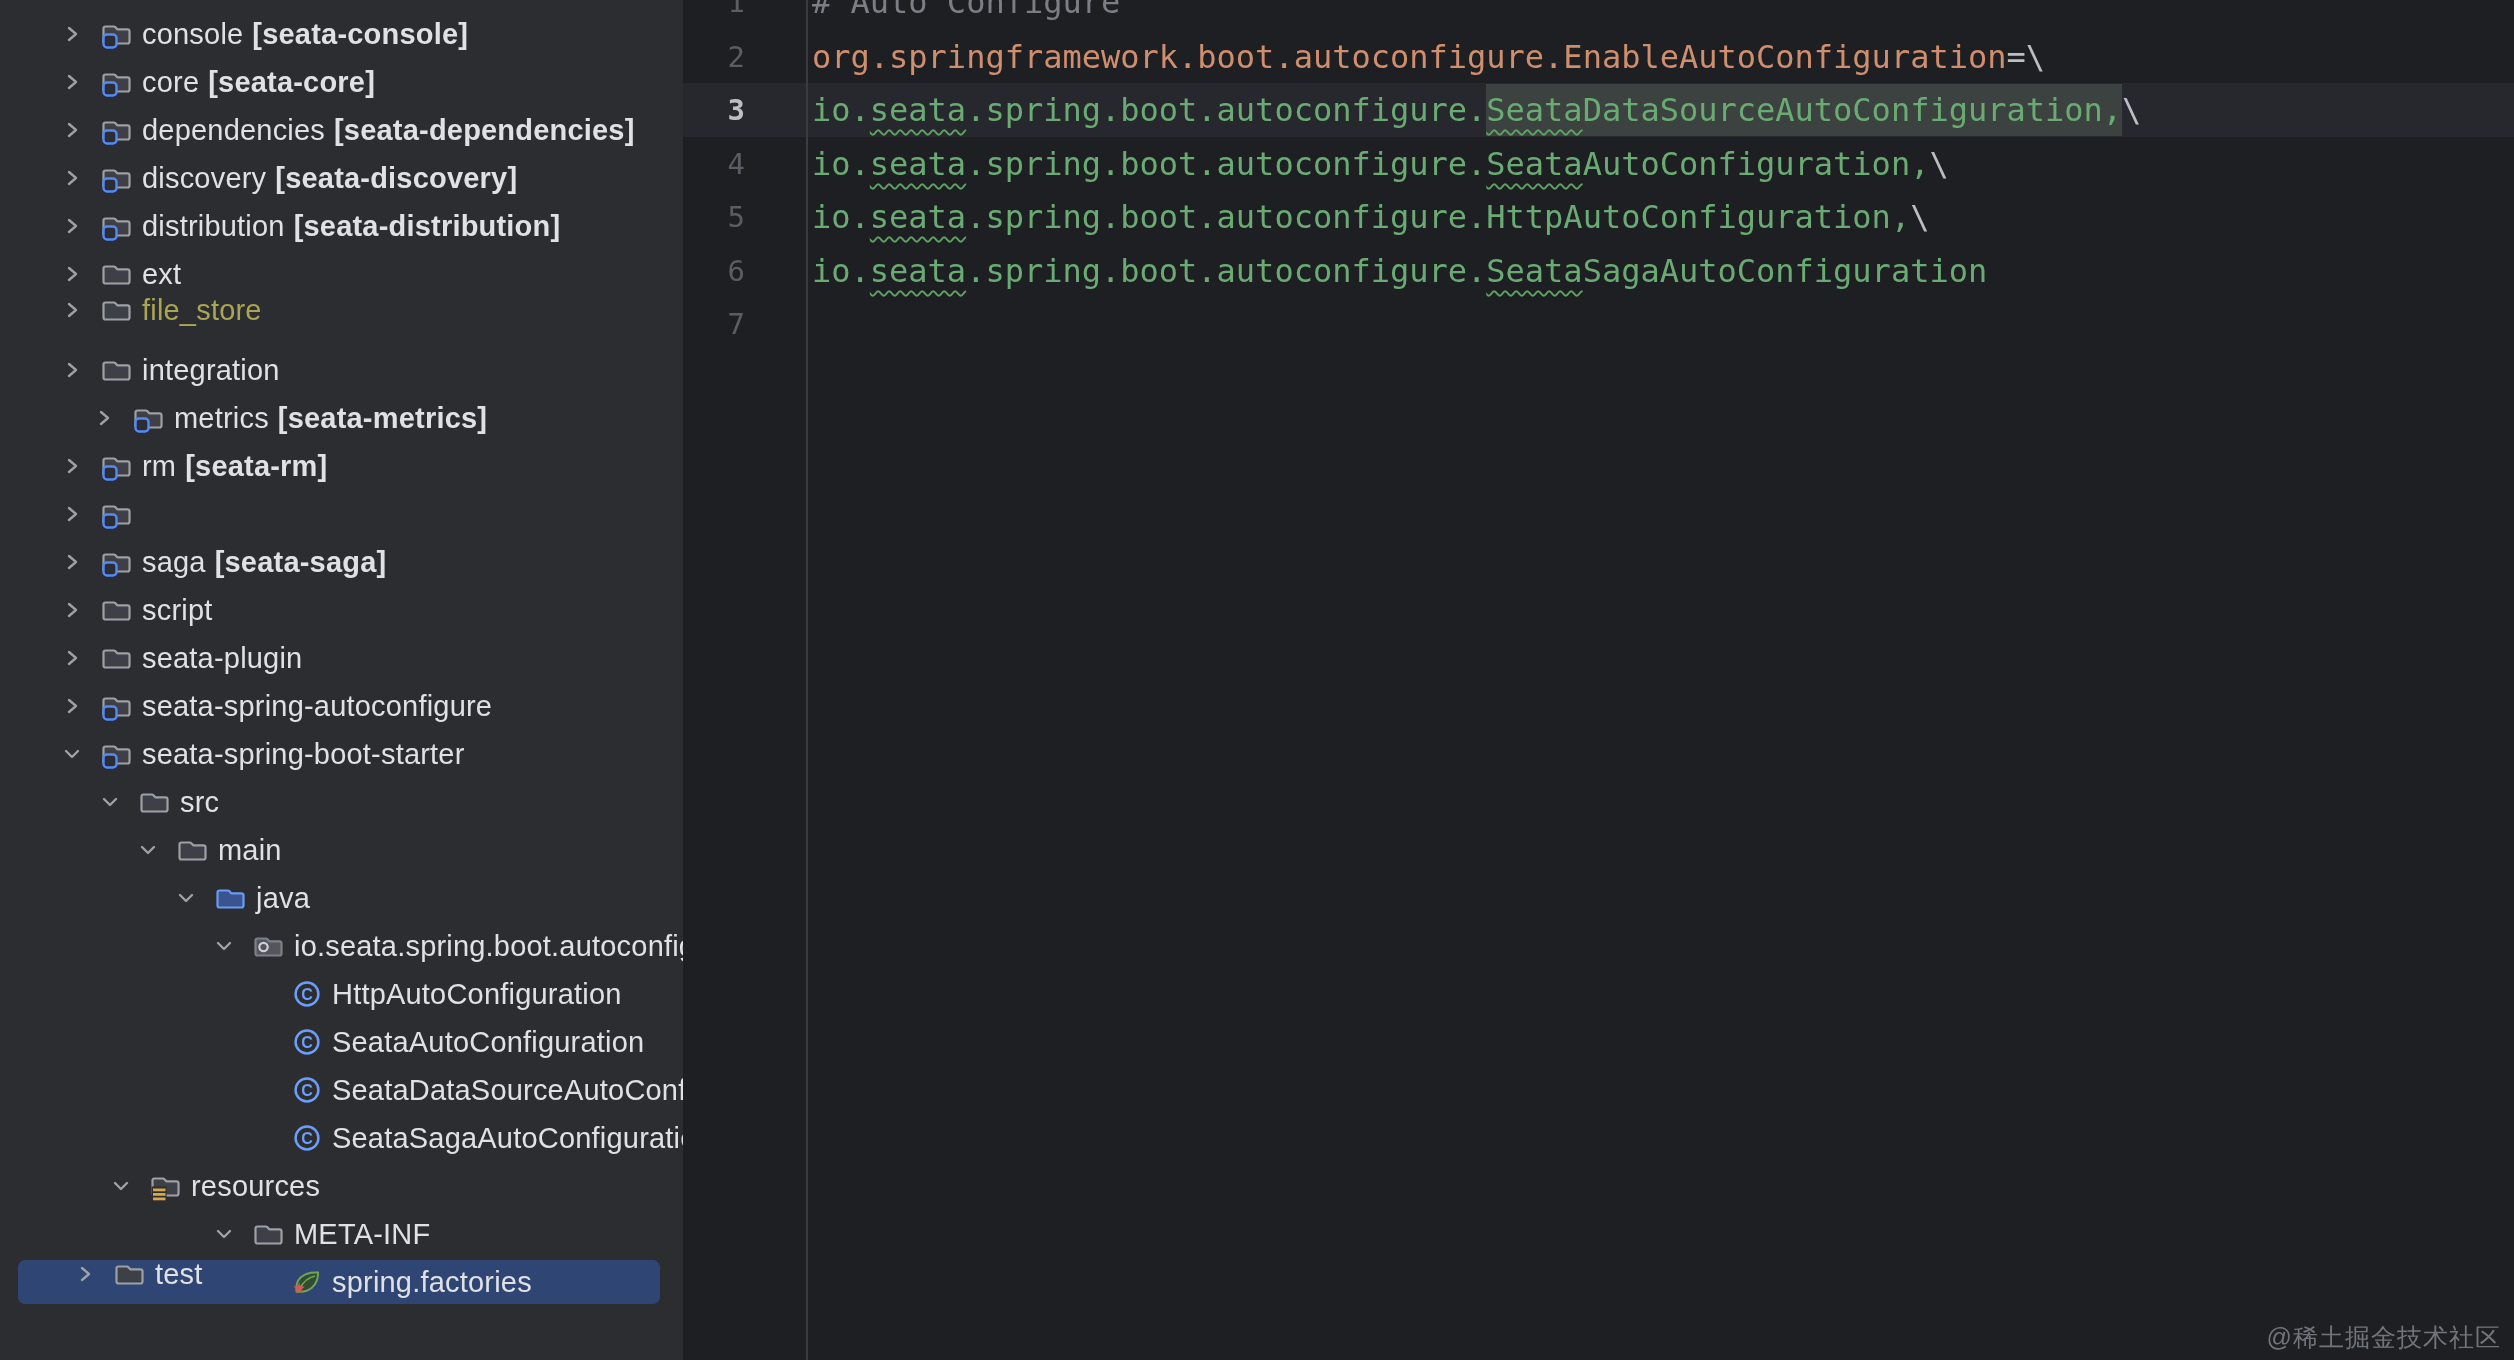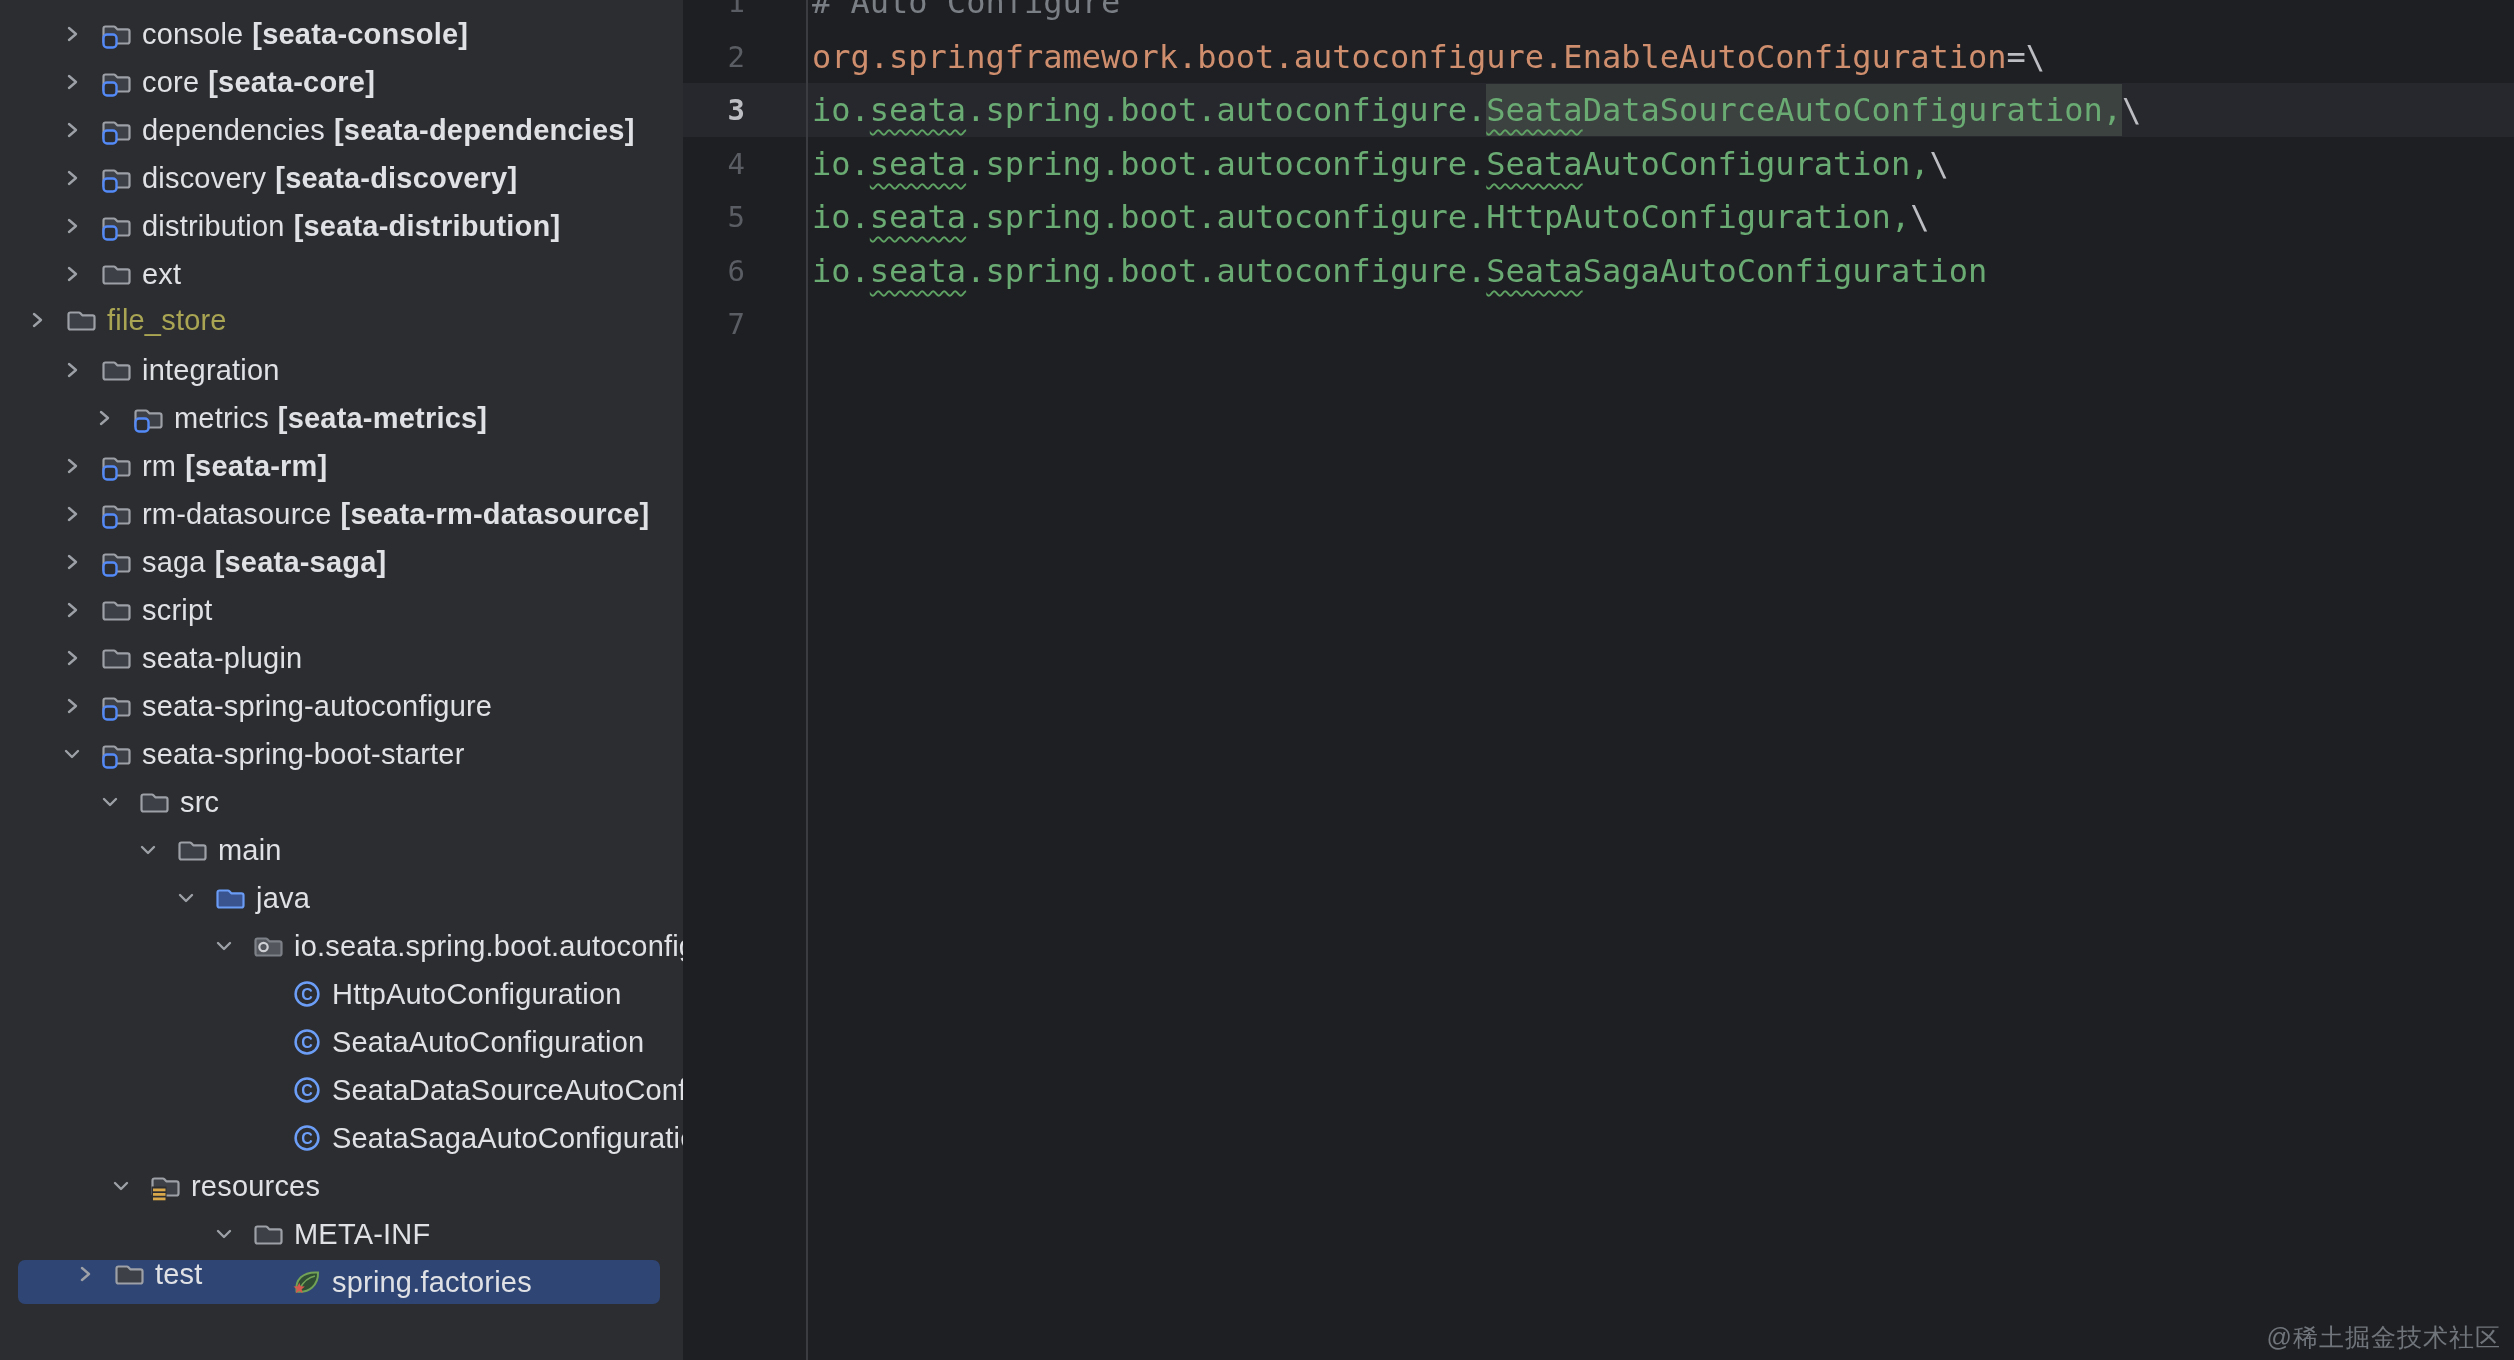--- a/index.html
+++ b/index.html
@@ -148,21 +148,21 @@
             <polyline points="8,10 15,16 8,22" fill="none" stroke="#9DA0A6" stroke-width="2.4" stroke-linecap="round" stroke-linejoin="round"></polyline>
           </svg>
         </span>
         <span class="node-icon">
           <svg width="32" height="32" viewBox="0 0 32 32">
             <path d="M4.5 8.5 h8.3 c.6 0 1.2 .25 1.6 .7 l1.9 2.1 h10.2 c1.1 0 2 .9 2 2 v10.2 c0 1.1 -.9 2 -2 2 h-22 c-1.1 0 -2 -.9 -2 -2 v-13 c0 -1.1 .9 -2 2 -2 Z" fill="#3D4046" stroke="#9DA0A6" stroke-width="2.2" stroke-linejoin="round"></path>
           </svg>
         </span>
         <span class="node-label"><span class="name">ext</span></span>
       </div>
-      <div class="tree-row excluded" style="top: 296px; padding-left: 26px; align-items: center;">
+      <div class="tree-row excluded" style="top: 286px; padding-left: 61px; align-items: center;">
         <span class="twisty">
           <svg width="22" height="32" viewBox="0 0 22 32">
             <polyline points="8,10 15,16 8,22" fill="none" stroke="#9DA0A6" stroke-width="2.4" stroke-linecap="round" stroke-linejoin="round"></polyline>
           </svg>
         </span>
         <span class="node-icon">
           <svg width="32" height="32" viewBox="0 0 32 32">
             <path d="M4.5 8.5 h8.3 c.6 0 1.2 .25 1.6 .7 l1.9 2.1 h10.2 c1.1 0 2 .9 2 2 v10.2 c0 1.1 -.9 2 -2 2 h-22 c-1.1 0 -2 -.9 -2 -2 v-13 c0 -1.1 .9 -2 2 -2 Z" fill="#3D4046" stroke="#9DA0A6" stroke-width="2.2" stroke-linejoin="round"></path>
           </svg>
         </span>
@@ -214,21 +214,20 @@
           <svg width="22" height="32" viewBox="0 0 22 32">
             <polyline points="8,10 15,16 8,22" fill="none" stroke="#9DA0A6" stroke-width="2.4" stroke-linecap="round" stroke-linejoin="round"></polyline>
           </svg>
         </span>
         <span class="node-icon">
           <svg width="32" height="32" viewBox="0 0 32 32">
             <path d="M4.5 8.5 h8.3 c.6 0 1.2 .25 1.6 .7 l1.9 2.1 h10.2 c1.1 0 2 .9 2 2 v10.2 c0 1.1 -.9 2 -2 2 h-22 c-1.1 0 -2 -.9 -2 -2 v-13 c0 -1.1 .9 -2 2 -2 Z" fill="#3D4046" stroke="#9DA0A6" stroke-width="2.2" stroke-linejoin="round"></path>
             <rect x="2.5" y="16.5" width="13" height="13" rx="3.5" fill="#2B2D30" stroke="#548AF7" stroke-width="2.4"></rect>
           </svg>
         </span>
-        <span class="node-label"><span class="name">rm-datasource</span><span class="suffix">[seata-rm-datasource]</span></span>
       </div>
       <div class="tree-row" style="top: 538px; padding-left: 61px;">
         <span class="twisty">
           <svg width="22" height="32" viewBox="0 0 22 32">
             <polyline points="8,10 15,16 8,22" fill="none" stroke="#9DA0A6" stroke-width="2.4" stroke-linecap="round" stroke-linejoin="round"></polyline>
           </svg>
         </span>
         <span class="node-icon">
           <svg width="32" height="32" viewBox="0 0 32 32">
             <path d="M4.5 8.5 h8.3 c.6 0 1.2 .25 1.6 .7 l1.9 2.1 h10.2 c1.1 0 2 .9 2 2 v10.2 c0 1.1 -.9 2 -2 2 h-22 c-1.1 0 -2 -.9 -2 -2 v-13 c0 -1.1 .9 -2 2 -2 Z" fill="#3D4046" stroke="#9DA0A6" stroke-width="2.2" stroke-linejoin="round"></path>

